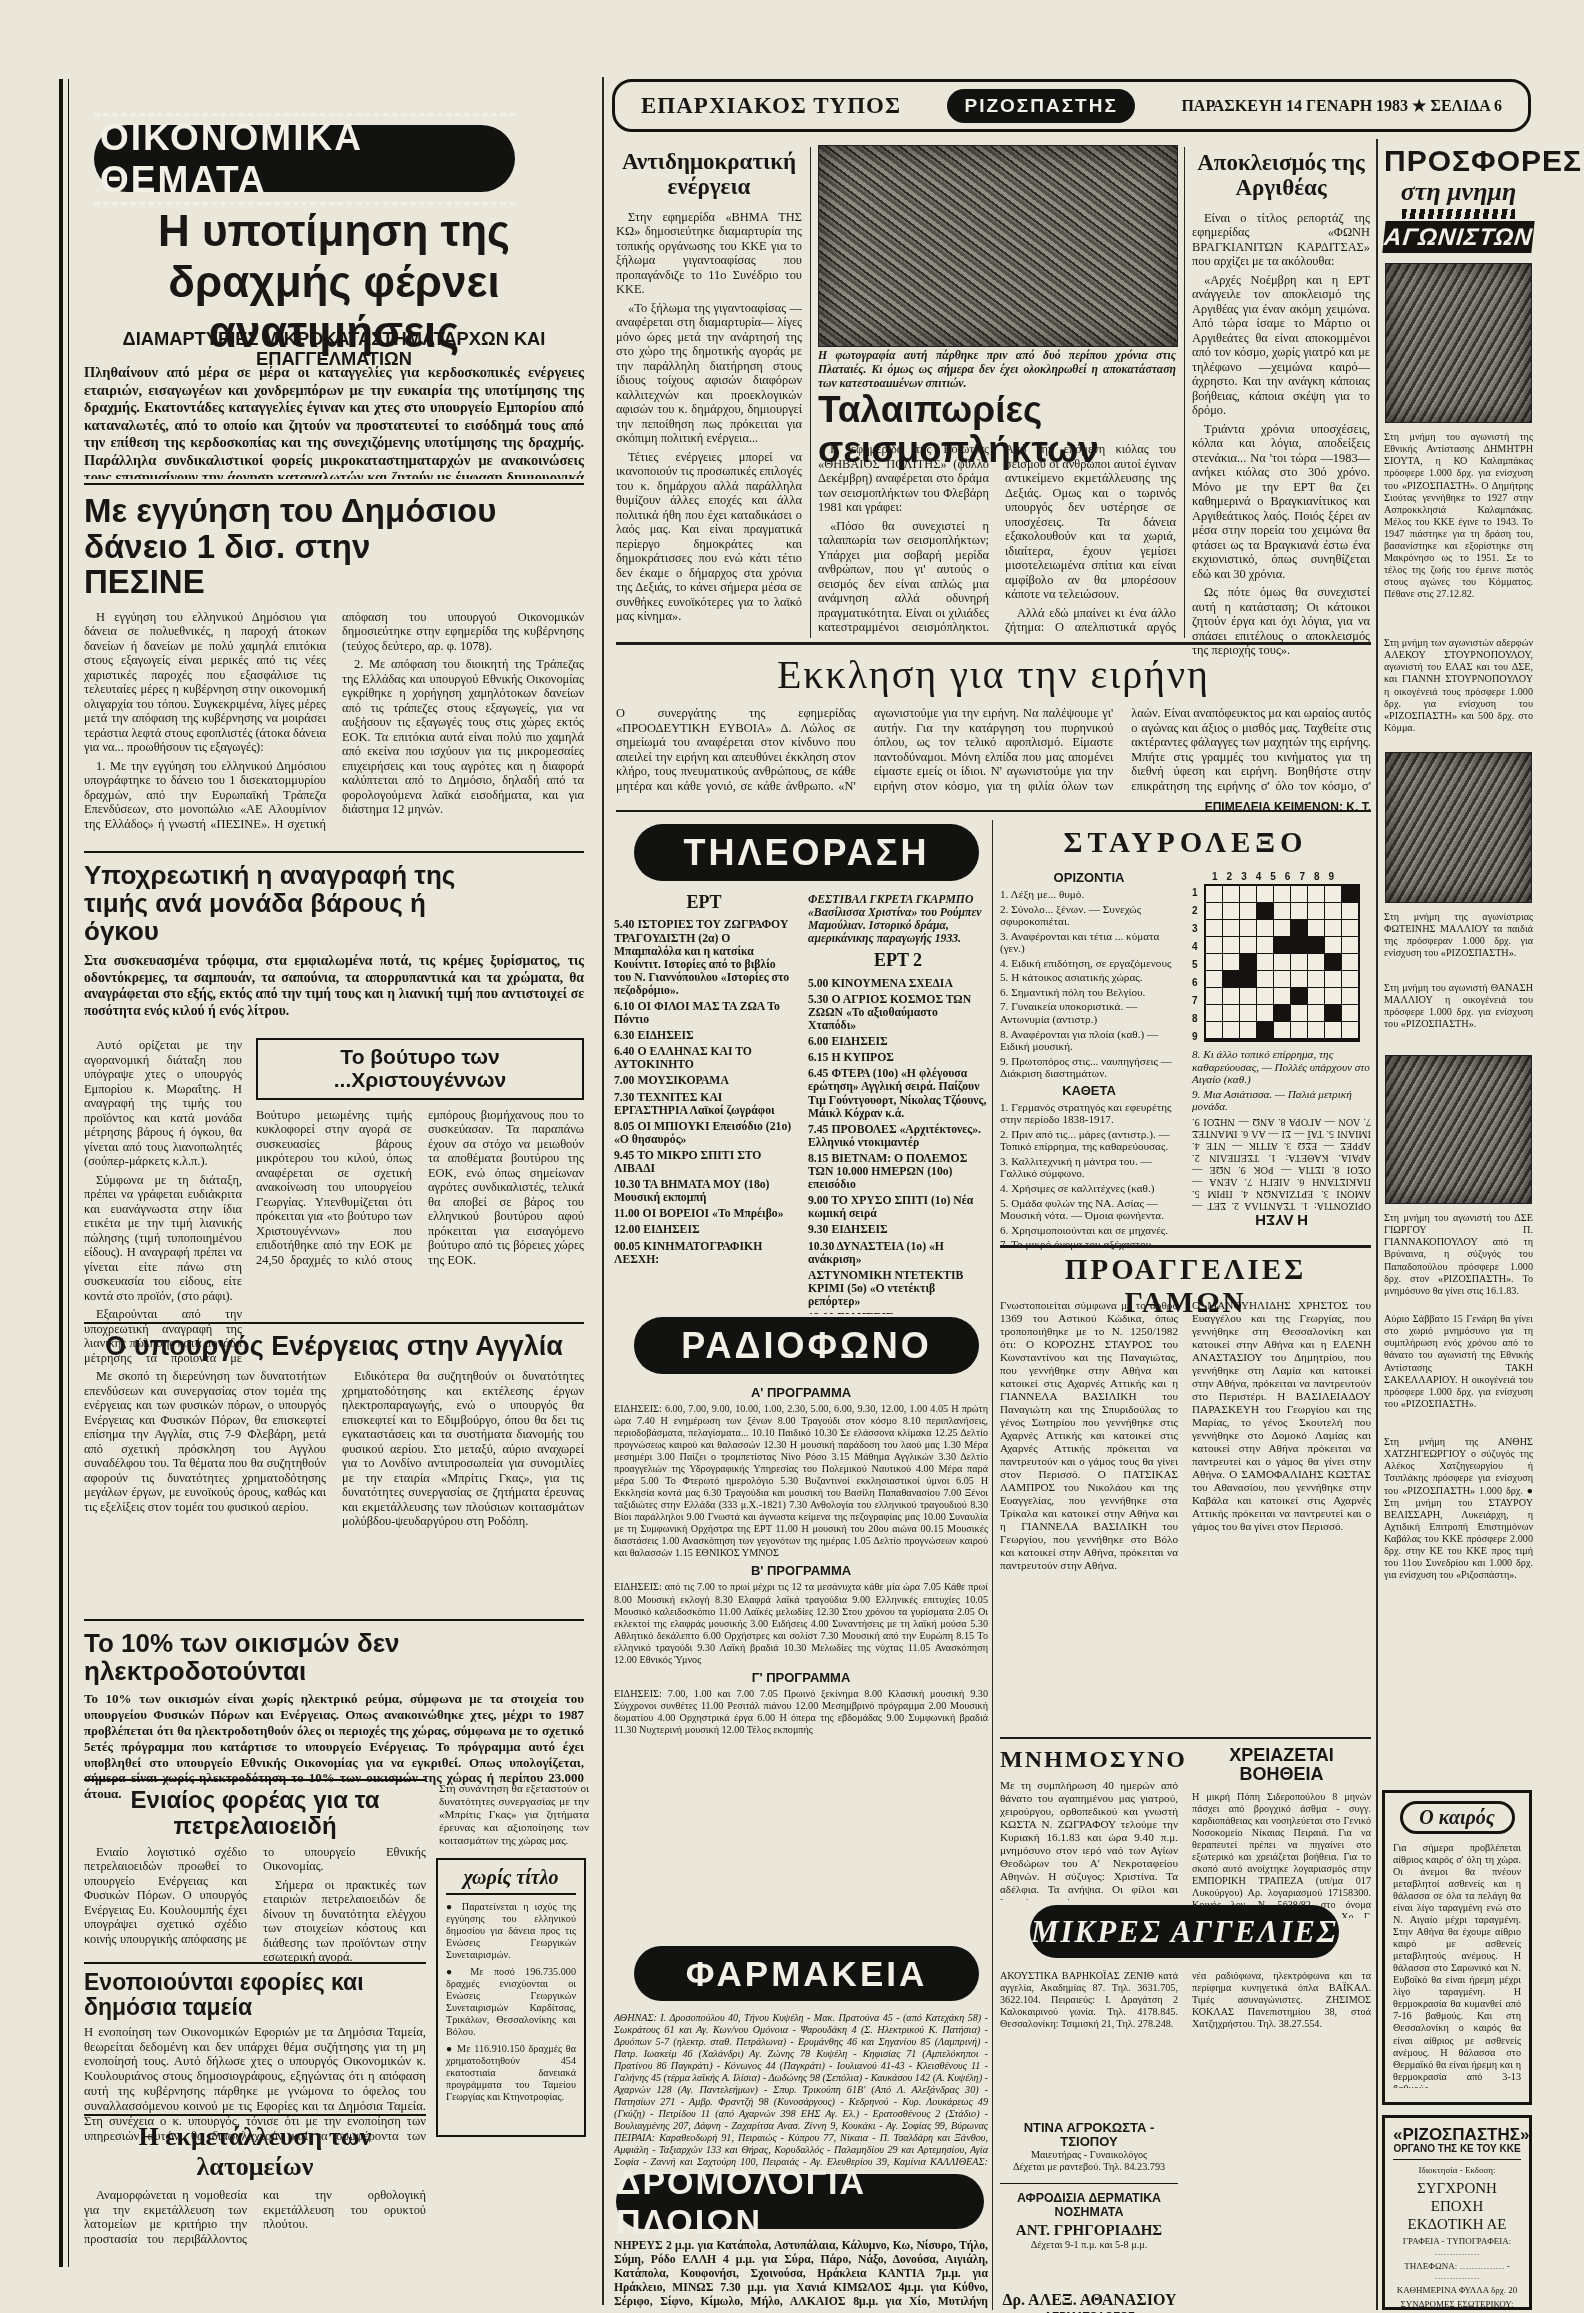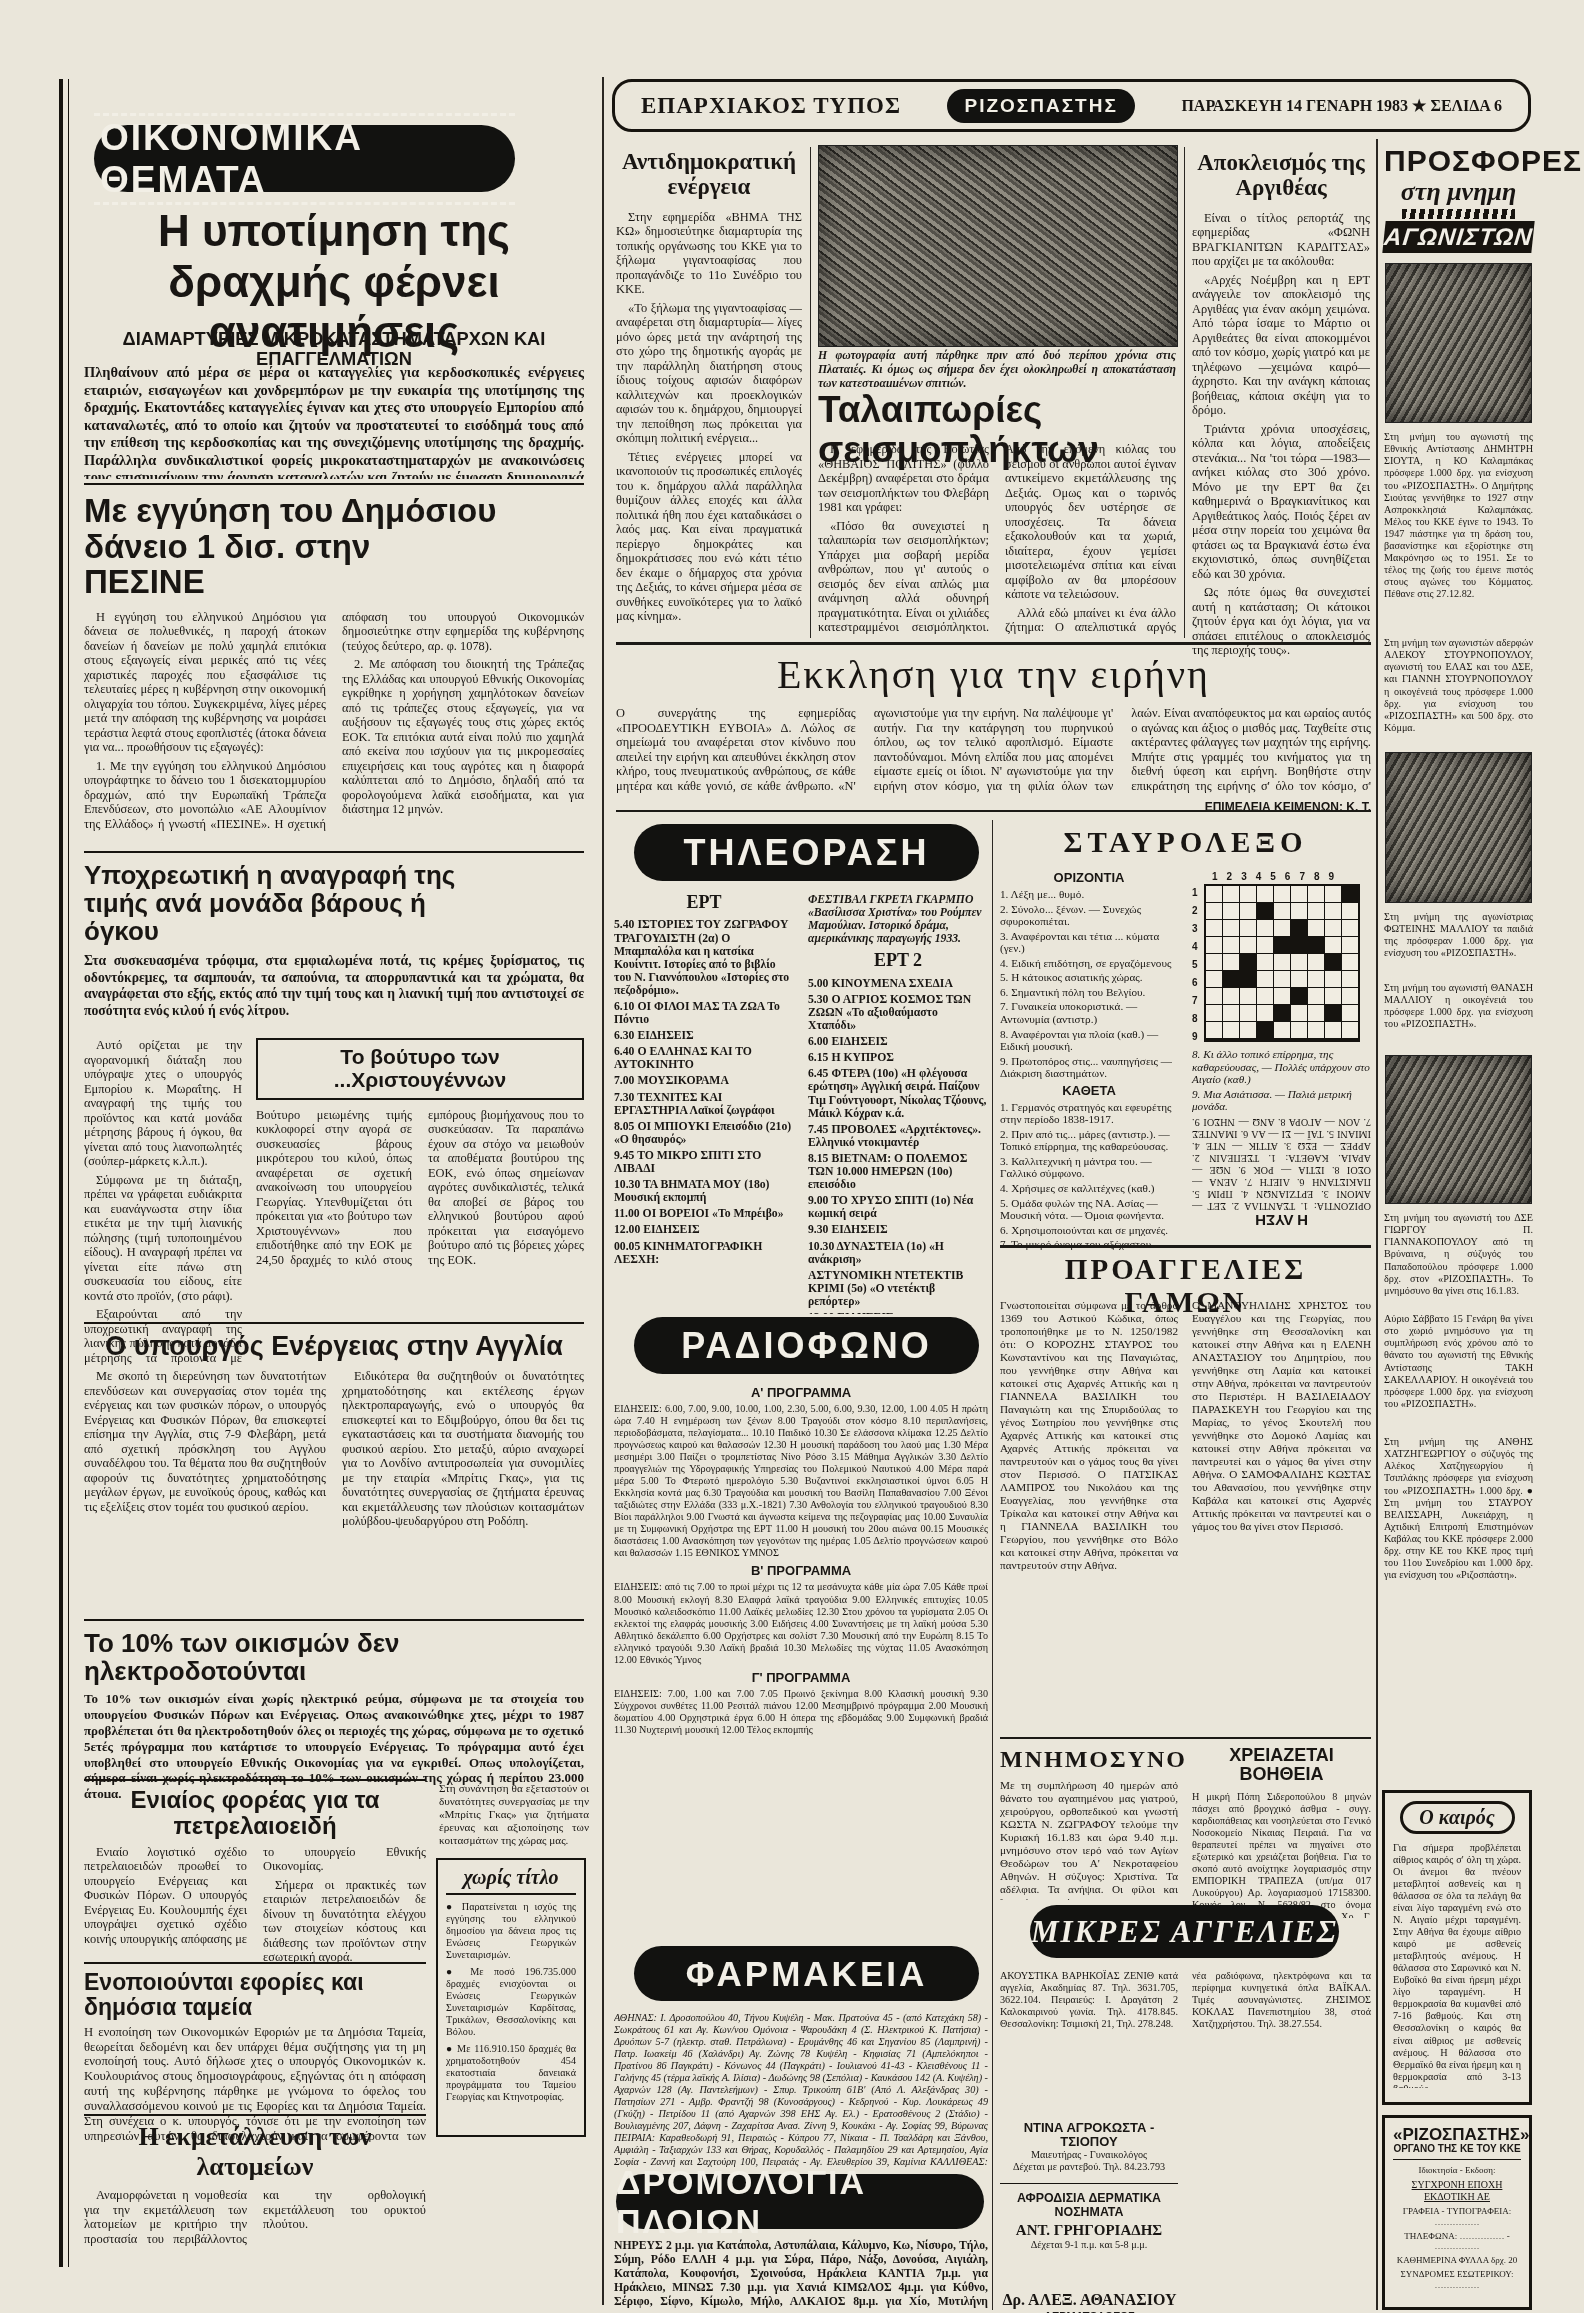--- a/index.html
+++ b/index.html
@@ -470,21 +470,21 @@
     </div>
     <div class="just tiny ov" style="height:246px;">Για σήμερα προβλέπεται αίθριος καιρός σ' όλη τη χώρα. Οι άνεμοι θα πνέουν μεταβλητοί ασθενείς και η θάλασσα σε όλα τα πελάγη θα είναι λίγο ταραγμένη ενώ στο Ν. Αιγαίο μέχρι ταραγμένη. Στην Αθήνα θα έχουμε αίθριο καιρό με ασθενείς μεταβλητούς ανέμους. Η θάλασσα στο Σαρωνικό και Ν. Ευβοϊκό θα είναι ήρεμη μέχρι λίγο ταραγμένη. Η θερμοκρασία θα κυμανθεί από 7-16 βαθμούς. Και στη Θεσσαλονίκη ο καιρός θα είναι αίθριος με ασθενείς ανέμους. Η θάλασσα στο Θερμαϊκό θα είναι ήρεμη και η θερμοκρασία από 3-13 βαθμούς.</div>
   </div>
 
   <div class="abs boxed" style="left:1382px;top:2115px;width:150px;height:195px;border-width:3px;padding:8px;box-sizing:border-box;text-align:center;">
     <div class="sec-t" style="font-size:17px;">«ΡΙΖΟΣΠΑΣΤΗΣ»</div>
     <div class="sec-t" style="font-size:10px;border-bottom:1px solid #17140f;padding-bottom:4px;margin-bottom:5px;">ΟΡΓΑΝΟ ΤΗΣ ΚΕ ΤΟΥ ΚΚΕ</div>
     <div>
 
     <p style="margin:0 0 3px 0;font-size:9px;line-height:1.2;">Ιδιοκτησία - Εκδοση:</p>
-        <p style="margin:0 0 3px 0;font-size:10px;line-height:1.2;text-decoration:underline;">ΣΥΓΧΡΟΝΗ ΕΠΟΧΗ ΕΚΔΟΤΙΚΗ ΑΕ</p>
+        <p style="margin:0 0 3px 0;font-size:15px;line-height:1.2;">ΣΥΓΧΡΟΝΗ ΕΠΟΧΗ ΕΚΔΟΤΙΚΗ ΑΕ</p>
         <p style="margin:0 0 3px 0;font-size:9px;line-height:1.2;">ΓΡΑΦΕΙΑ - ΤΥΠΟΓΡΑΦΕΙΑ: ……………</p>
         <p style="margin:0 0 3px 0;font-size:9px;line-height:1.2;">ΤΗΛΕΦΩΝΑ: …………… - ……………</p>
         <p style="margin:0 0 3px 0;font-size:9px;line-height:1.2;">ΚΑΘΗΜΕΡΙΝΑ ΦΥΛΛΑ δρχ. 20</p>
         <p style="margin:0 0 3px 0;font-size:9px;line-height:1.2;">ΣΥΝΔΡΟΜΕΣ ΕΣΩΤΕΡΙΚΟΥ: ……………</p>
       </div>
   </div>
 
 </div>
 
 

